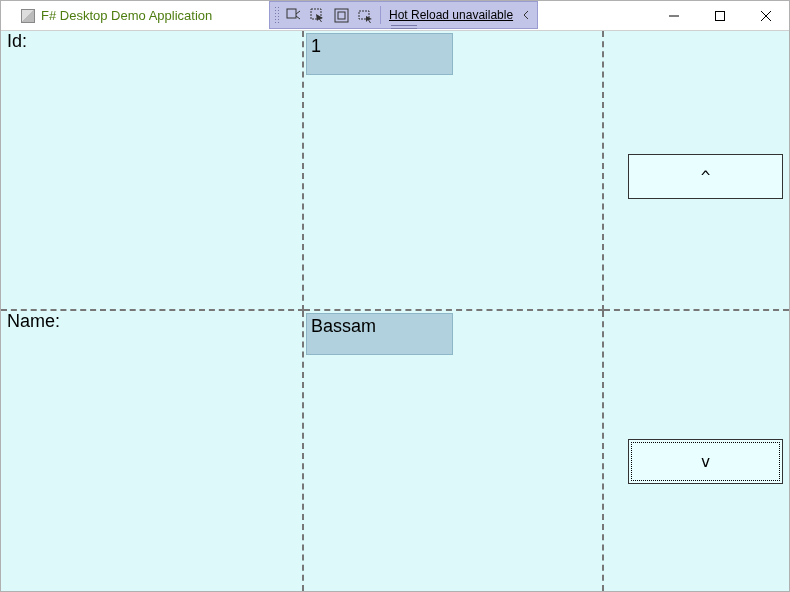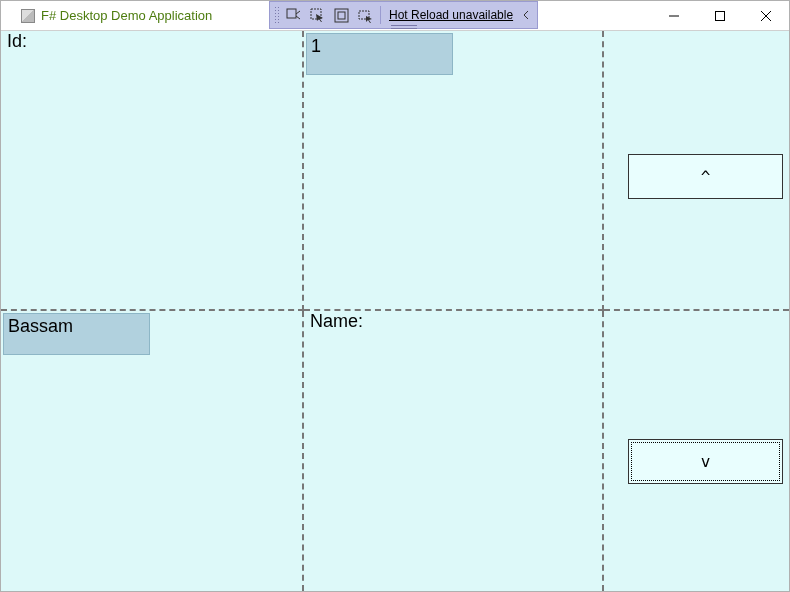--- a/index.html
+++ b/index.html
@@ -231,23 +231,23 @@
       <span class="lbl">Id:</span>
     </div>
     <div class="cell">
       <div class="txtbox">1</div>
     </div>
     <div class="cell last-col">
       <div class="navbtn" style="top:123px;left:24px;">^</div>
     </div>
 
     <div class="cell last-row">
+      <span class="lbl">Name:</span>
+    </div>
+    <div class="cell last-row">
       <div class="txtbox">Bassam</div>
-    </div>
-    <div class="cell last-row">
-      <span class="lbl">Name:</span>
     </div>
     <div class="cell last-col last-row">
       <div class="navbtn focused" style="top:128px;left:24px;">v</div>
     </div>
 
   </div>
 </div>
 
 </body></html>

